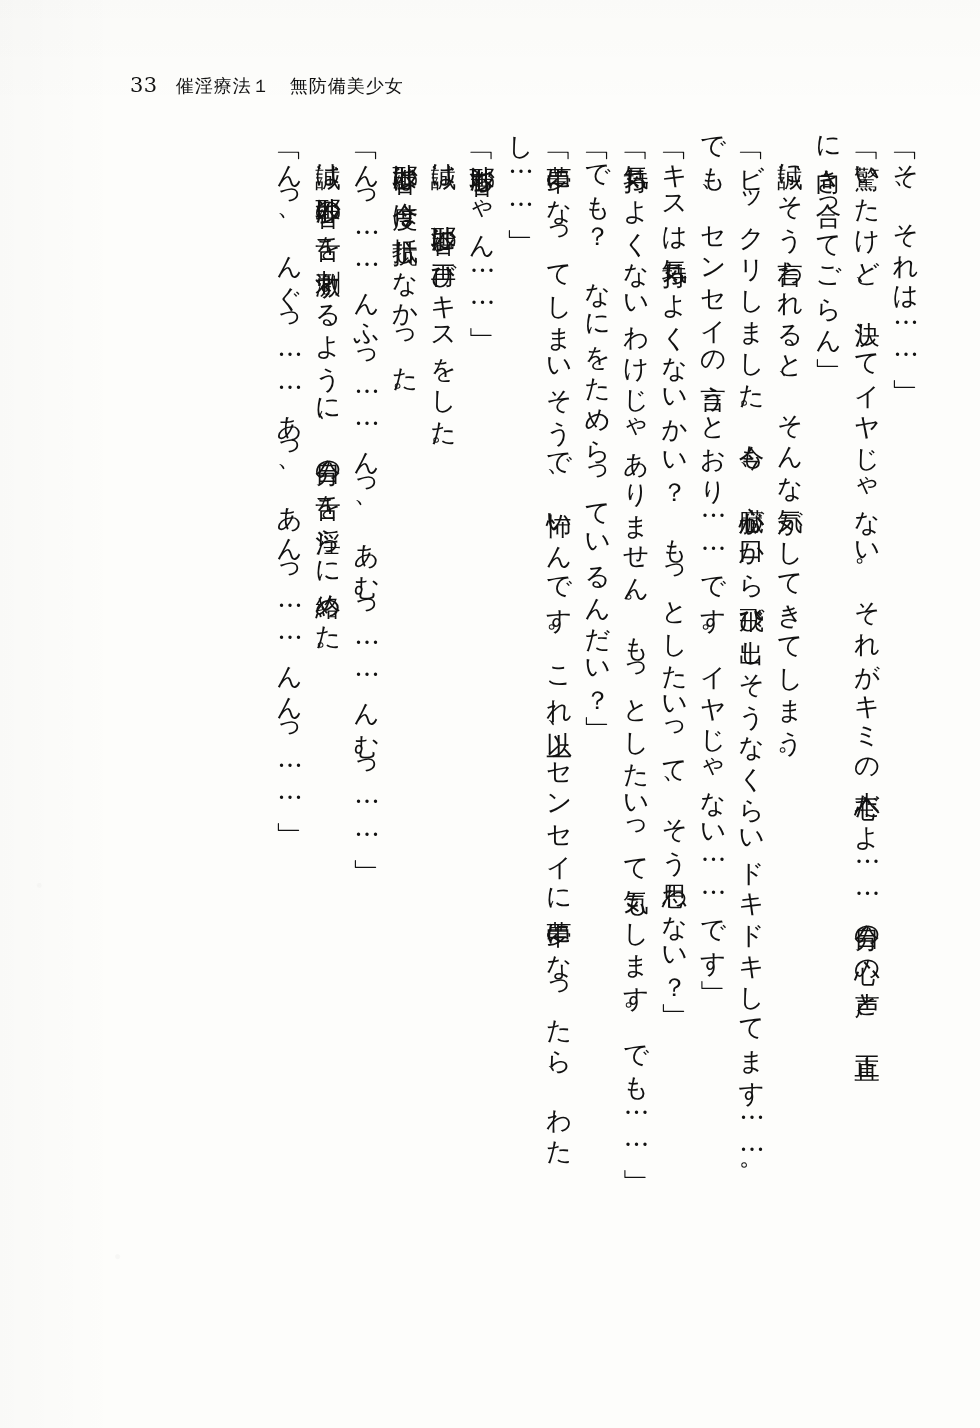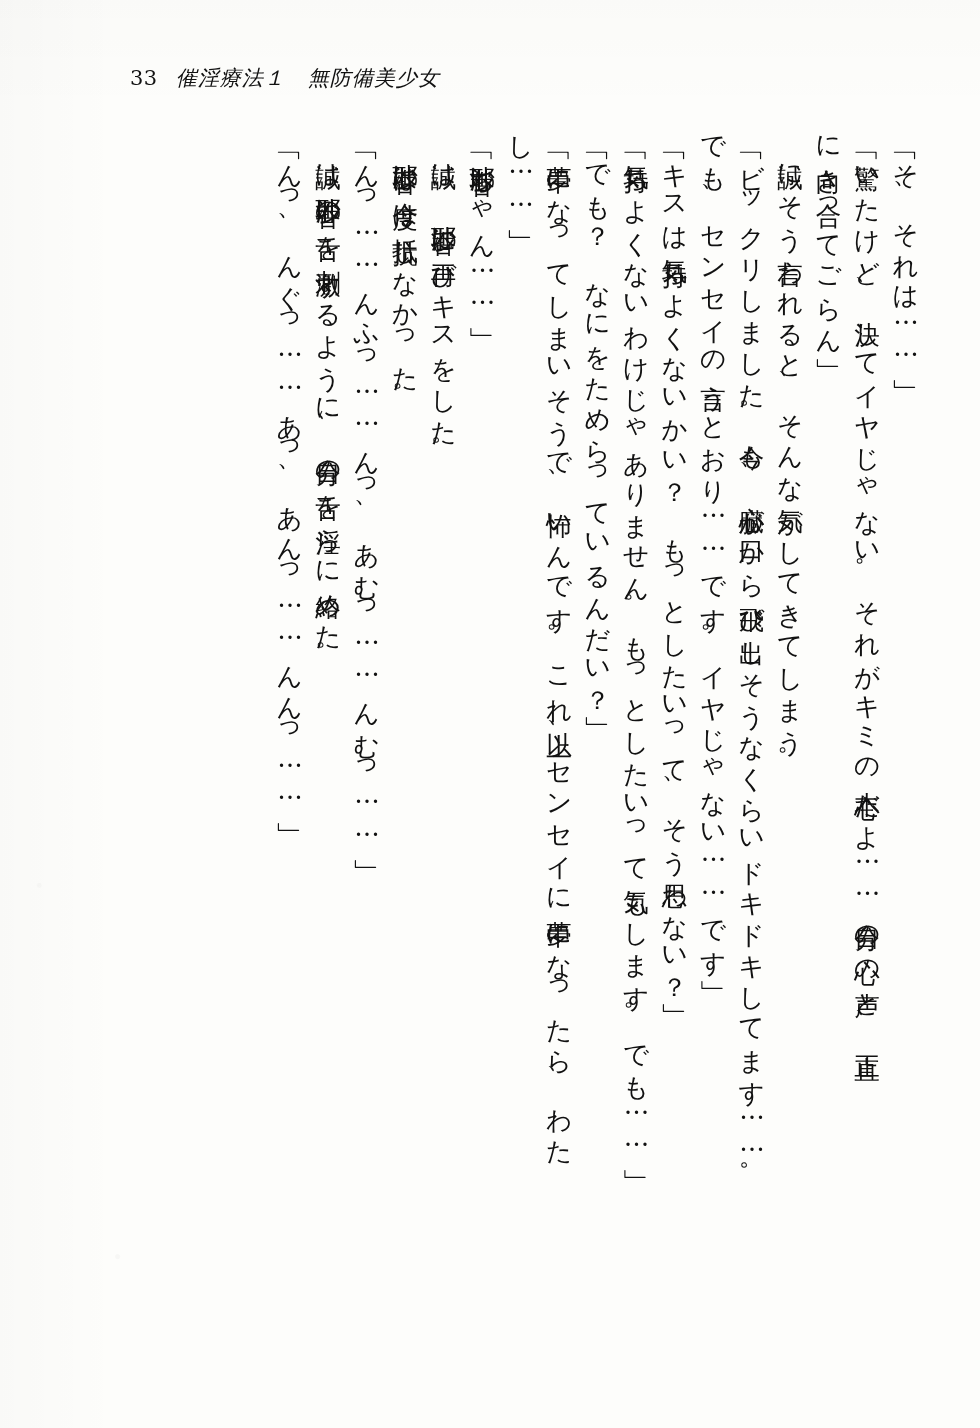--- a/index.html
+++ b/index.html
@@ -25,35 +25,34 @@
       radial-gradient(circle at 12% 88%, rgba(0,0,0,0.025) 0 2px, rgba(0,0,0,0) 3px),
       radial-gradient(circle at 4% 62%, rgba(0,0,0,0.02) 0 2px, rgba(0,0,0,0) 3px),
       linear-gradient(90deg, rgba(0,0,0,0.015), rgba(0,0,0,0) 12%),
       linear-gradient(180deg, rgba(0,0,0,0.012), rgba(0,0,0,0) 8%);
     pointer-events: none;
   }
 
   
   .running-head {
     position: absolute;
-    top: 64px;
+    top: 73px;
     left: 130px;
     display: flex;
     align-items: baseline;
     gap: 18px;
     white-space: nowrap;
   }
   .page-number {
     font-size: 21px;
     letter-spacing: 0.5px;
   }
   .head-title {
-    font-size: 21px;
+    font-size: 18px;
     letter-spacing: 1px;
-    font-style: italic;
   }
 
   
   .body-area {
     position: absolute;
     top: 118px;
     right: 62px;
     height: 1248px;
     display: flex;
     flex-direction: row;       

